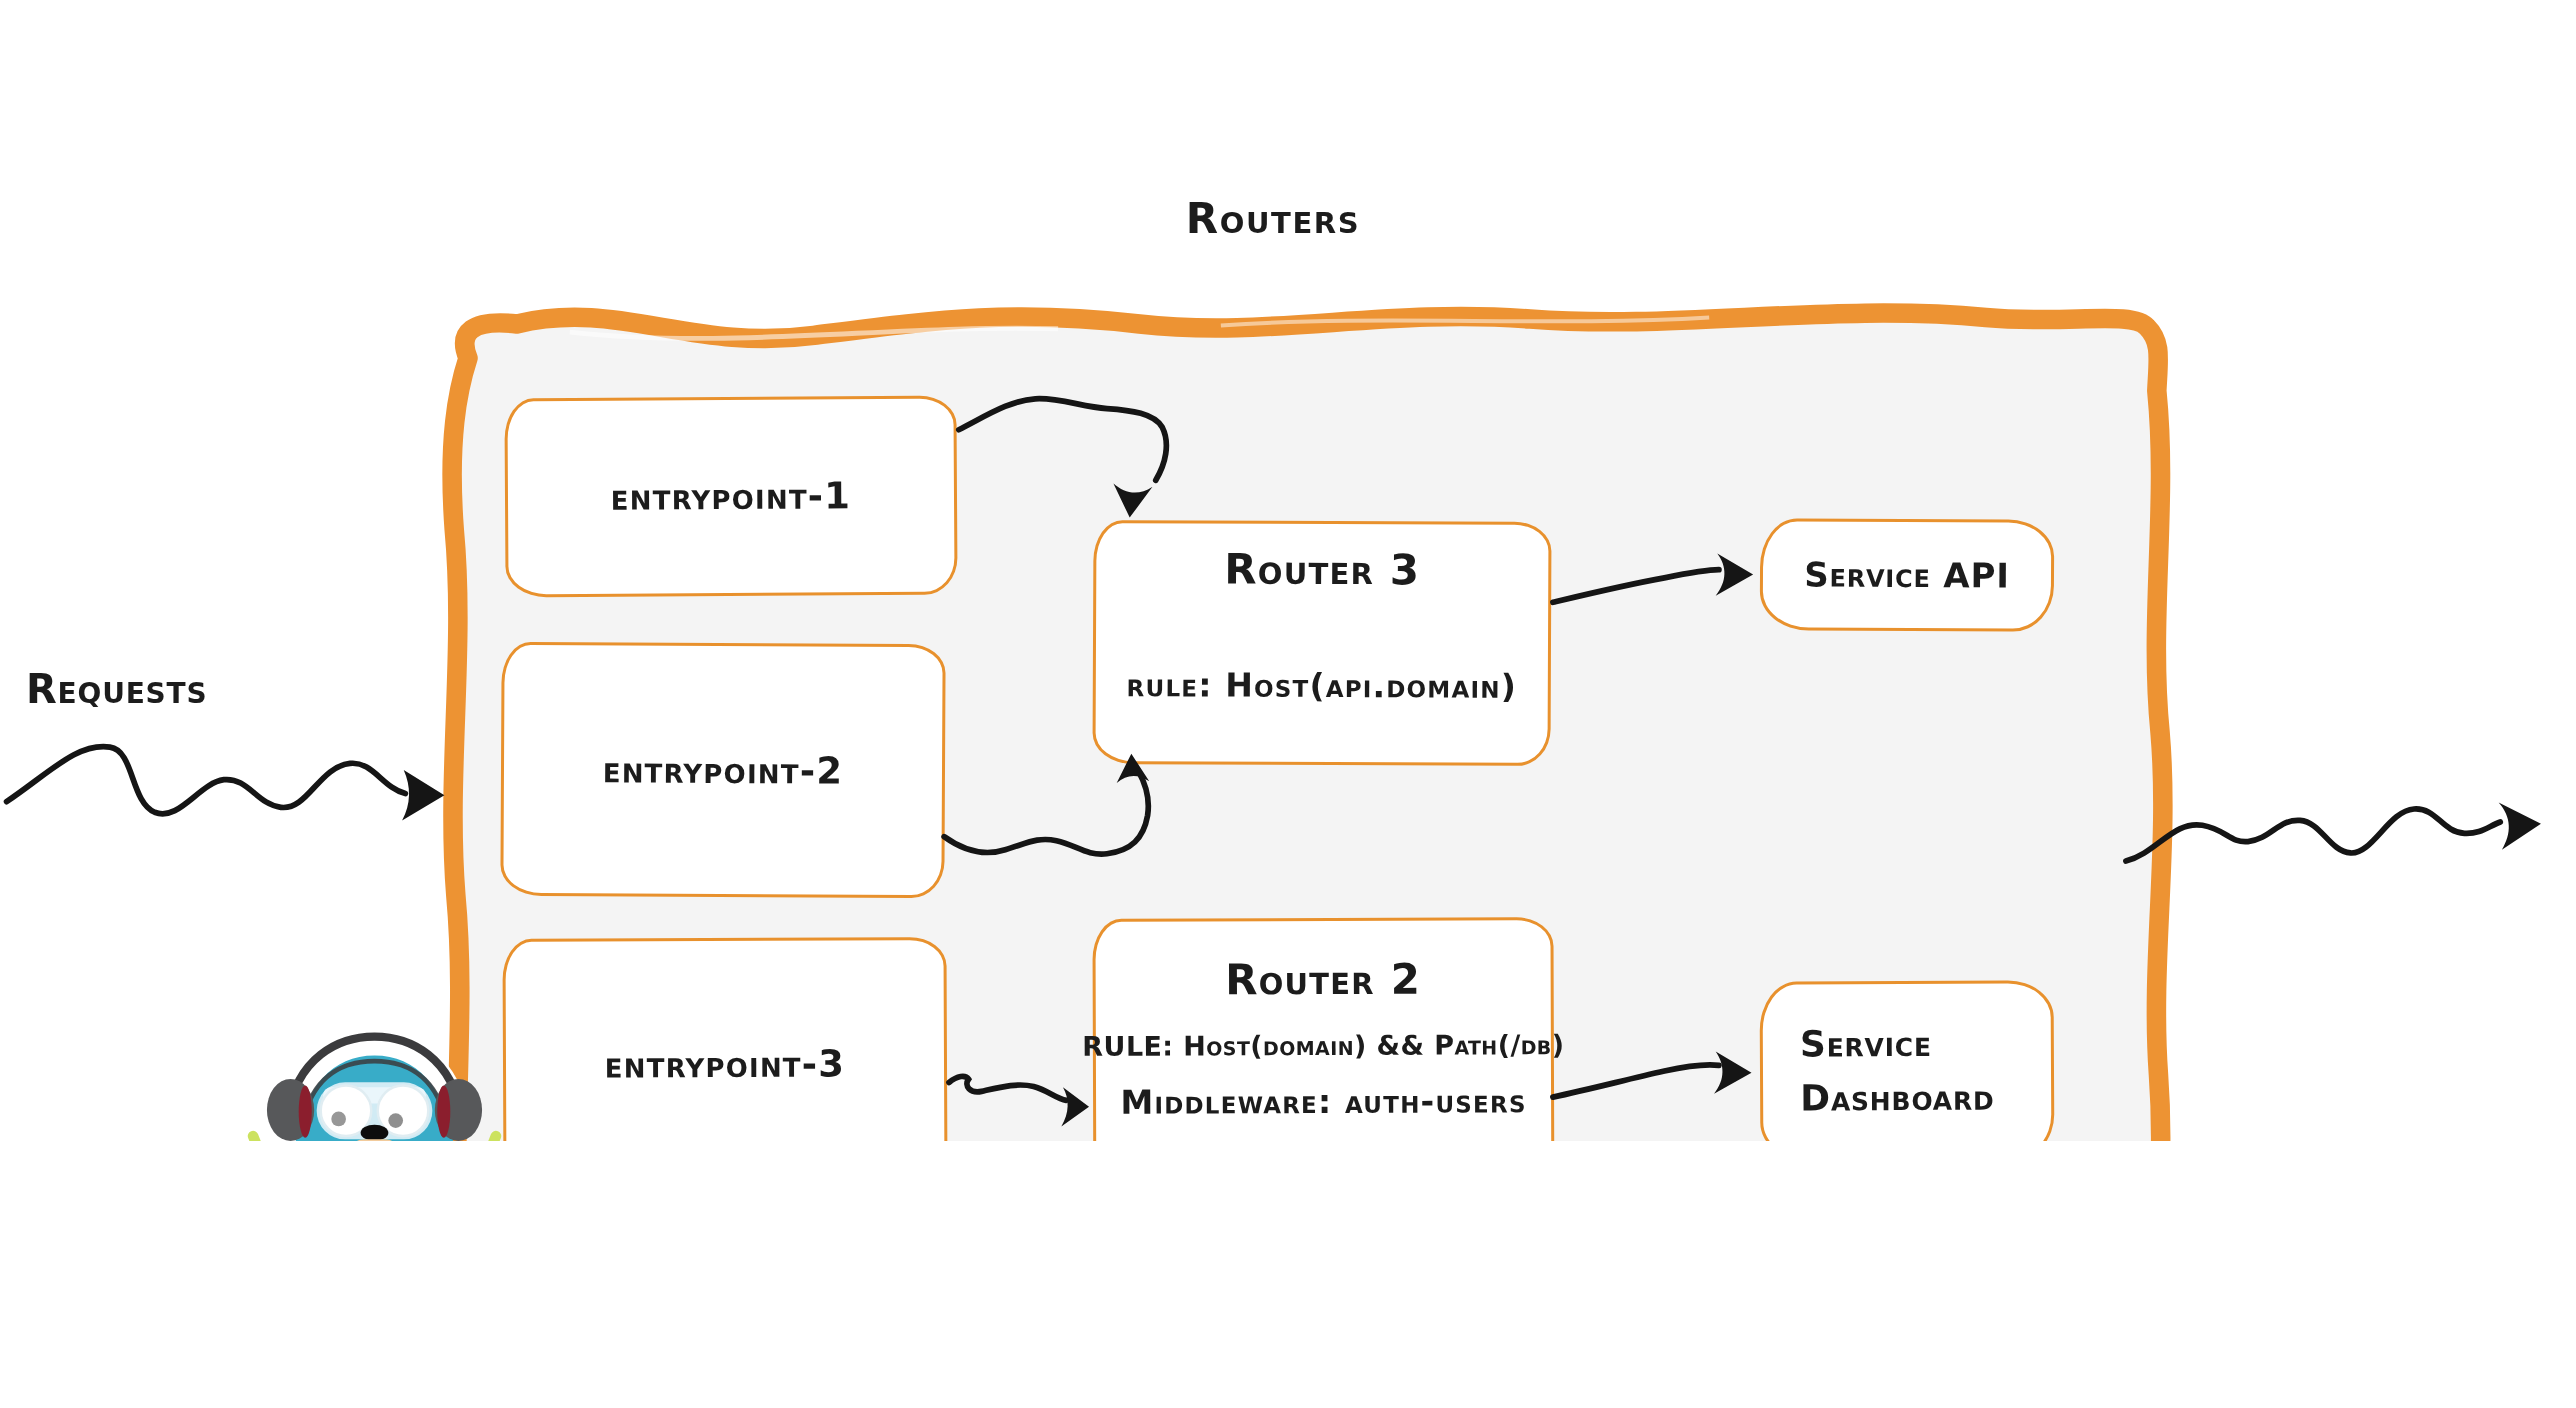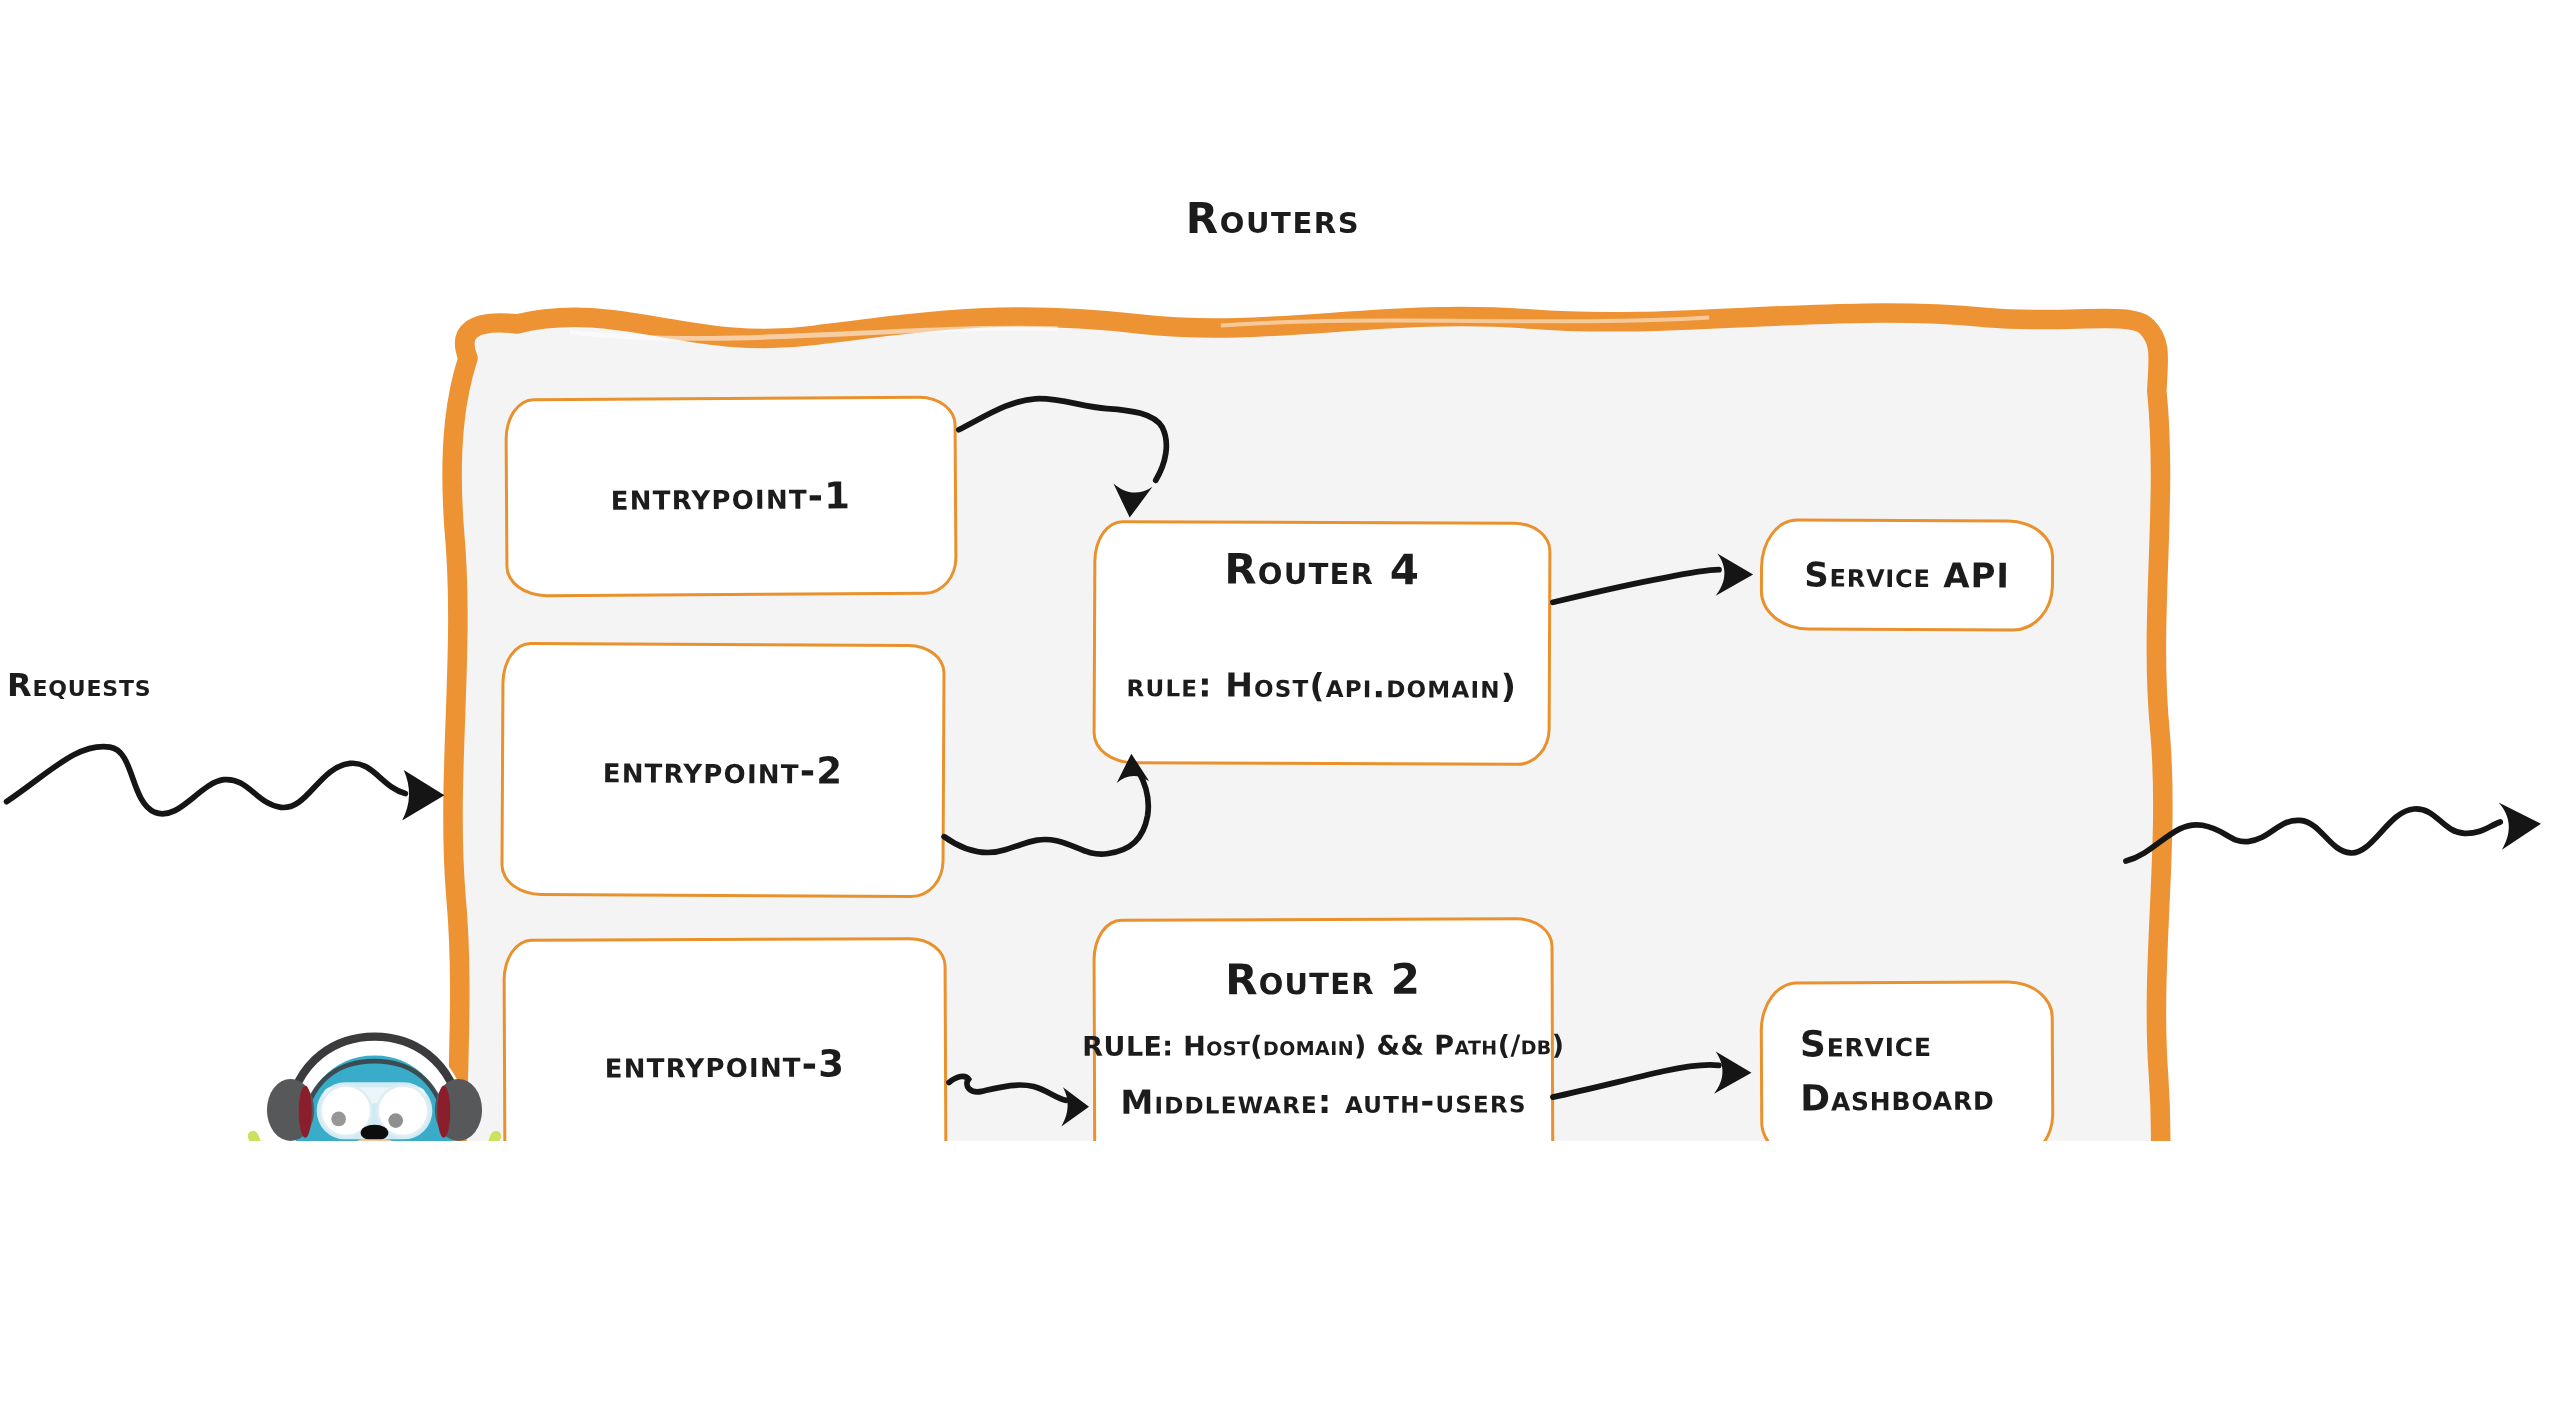--- a/index.html
+++ b/index.html
@@ -4,21 +4,21 @@
 <style>
   html,body{margin:0;padding:0;background:#ffffff;overflow:hidden;}
   .canvas{position:relative;width:2576px;height:1141px;background:#ffffff;
           font-family:"DejaVu Sans","Liberation Sans",sans-serif;color:#1c1c1c;}
   svg{position:absolute;left:0;top:0;overflow:visible;}
 
   .diagram-title{position:absolute;left:1273px;top:194px;transform:translateX(-50%);
     font-size:42px;font-weight:700;font-variant:small-caps;letter-spacing:1.6px;white-space:nowrap;}
 
   .side-label{position:absolute;font-weight:700;font-variant:small-caps;white-space:nowrap;letter-spacing:0.8px;}
-  .requests-label{left:7px;top:666px;font-size:32px;}
+  .requests-label{left:26px;top:666px;font-size:40px;}
   .calls-label{left:2131px;top:746px;font-size:33px;letter-spacing:0;}
 
   .node{position:absolute;background:#ffffff;border:3.3px solid #E8912D;
         display:flex;flex-direction:column;align-items:center;justify-content:center;
         font-weight:700;font-variant:small-caps;letter-spacing:1.2px;
         border-radius:29px 37px 33px 41px / 41px 29px 37px 31px;box-sizing:border-box;}
   .node .single{font-size:37px;}
   .ep1{left:505px;top:397px;width:452px;height:199px;transform:rotate(-.35deg);}
   .ep2{left:501px;top:643px;width:444px;height:254px;transform:rotate(.3deg);}
   .ep3{left:503px;top:938px;width:444px;height:252px;transform:rotate(-.25deg);}
@@ -74,21 +74,21 @@
     <span class="single">entrypoint-1</span>
   </div>
   <div class="node ep2">
     <span class="single">entrypoint-2</span>
   </div>
   <div class="node ep3">
     <span class="single">entrypoint-3</span>
   </div>
 
   <div class="node router1">
-    <div class="node-title">Router 4</div>
+    <div class="node-title">Router 3</div>
     <div class="node-rule">rule: Host(api.domain)</div>
   </div>
   <div class="node router2">
     <div class="node-title">Router 2</div>
     <div class="node-rule">RULE: Host(domain) &amp;&amp; Path(/db)</div>
     <div class="node-mw">Middleware: auth-users</div>
   </div>
 
   <div class="node service-api">
     <span>Service API</span>

